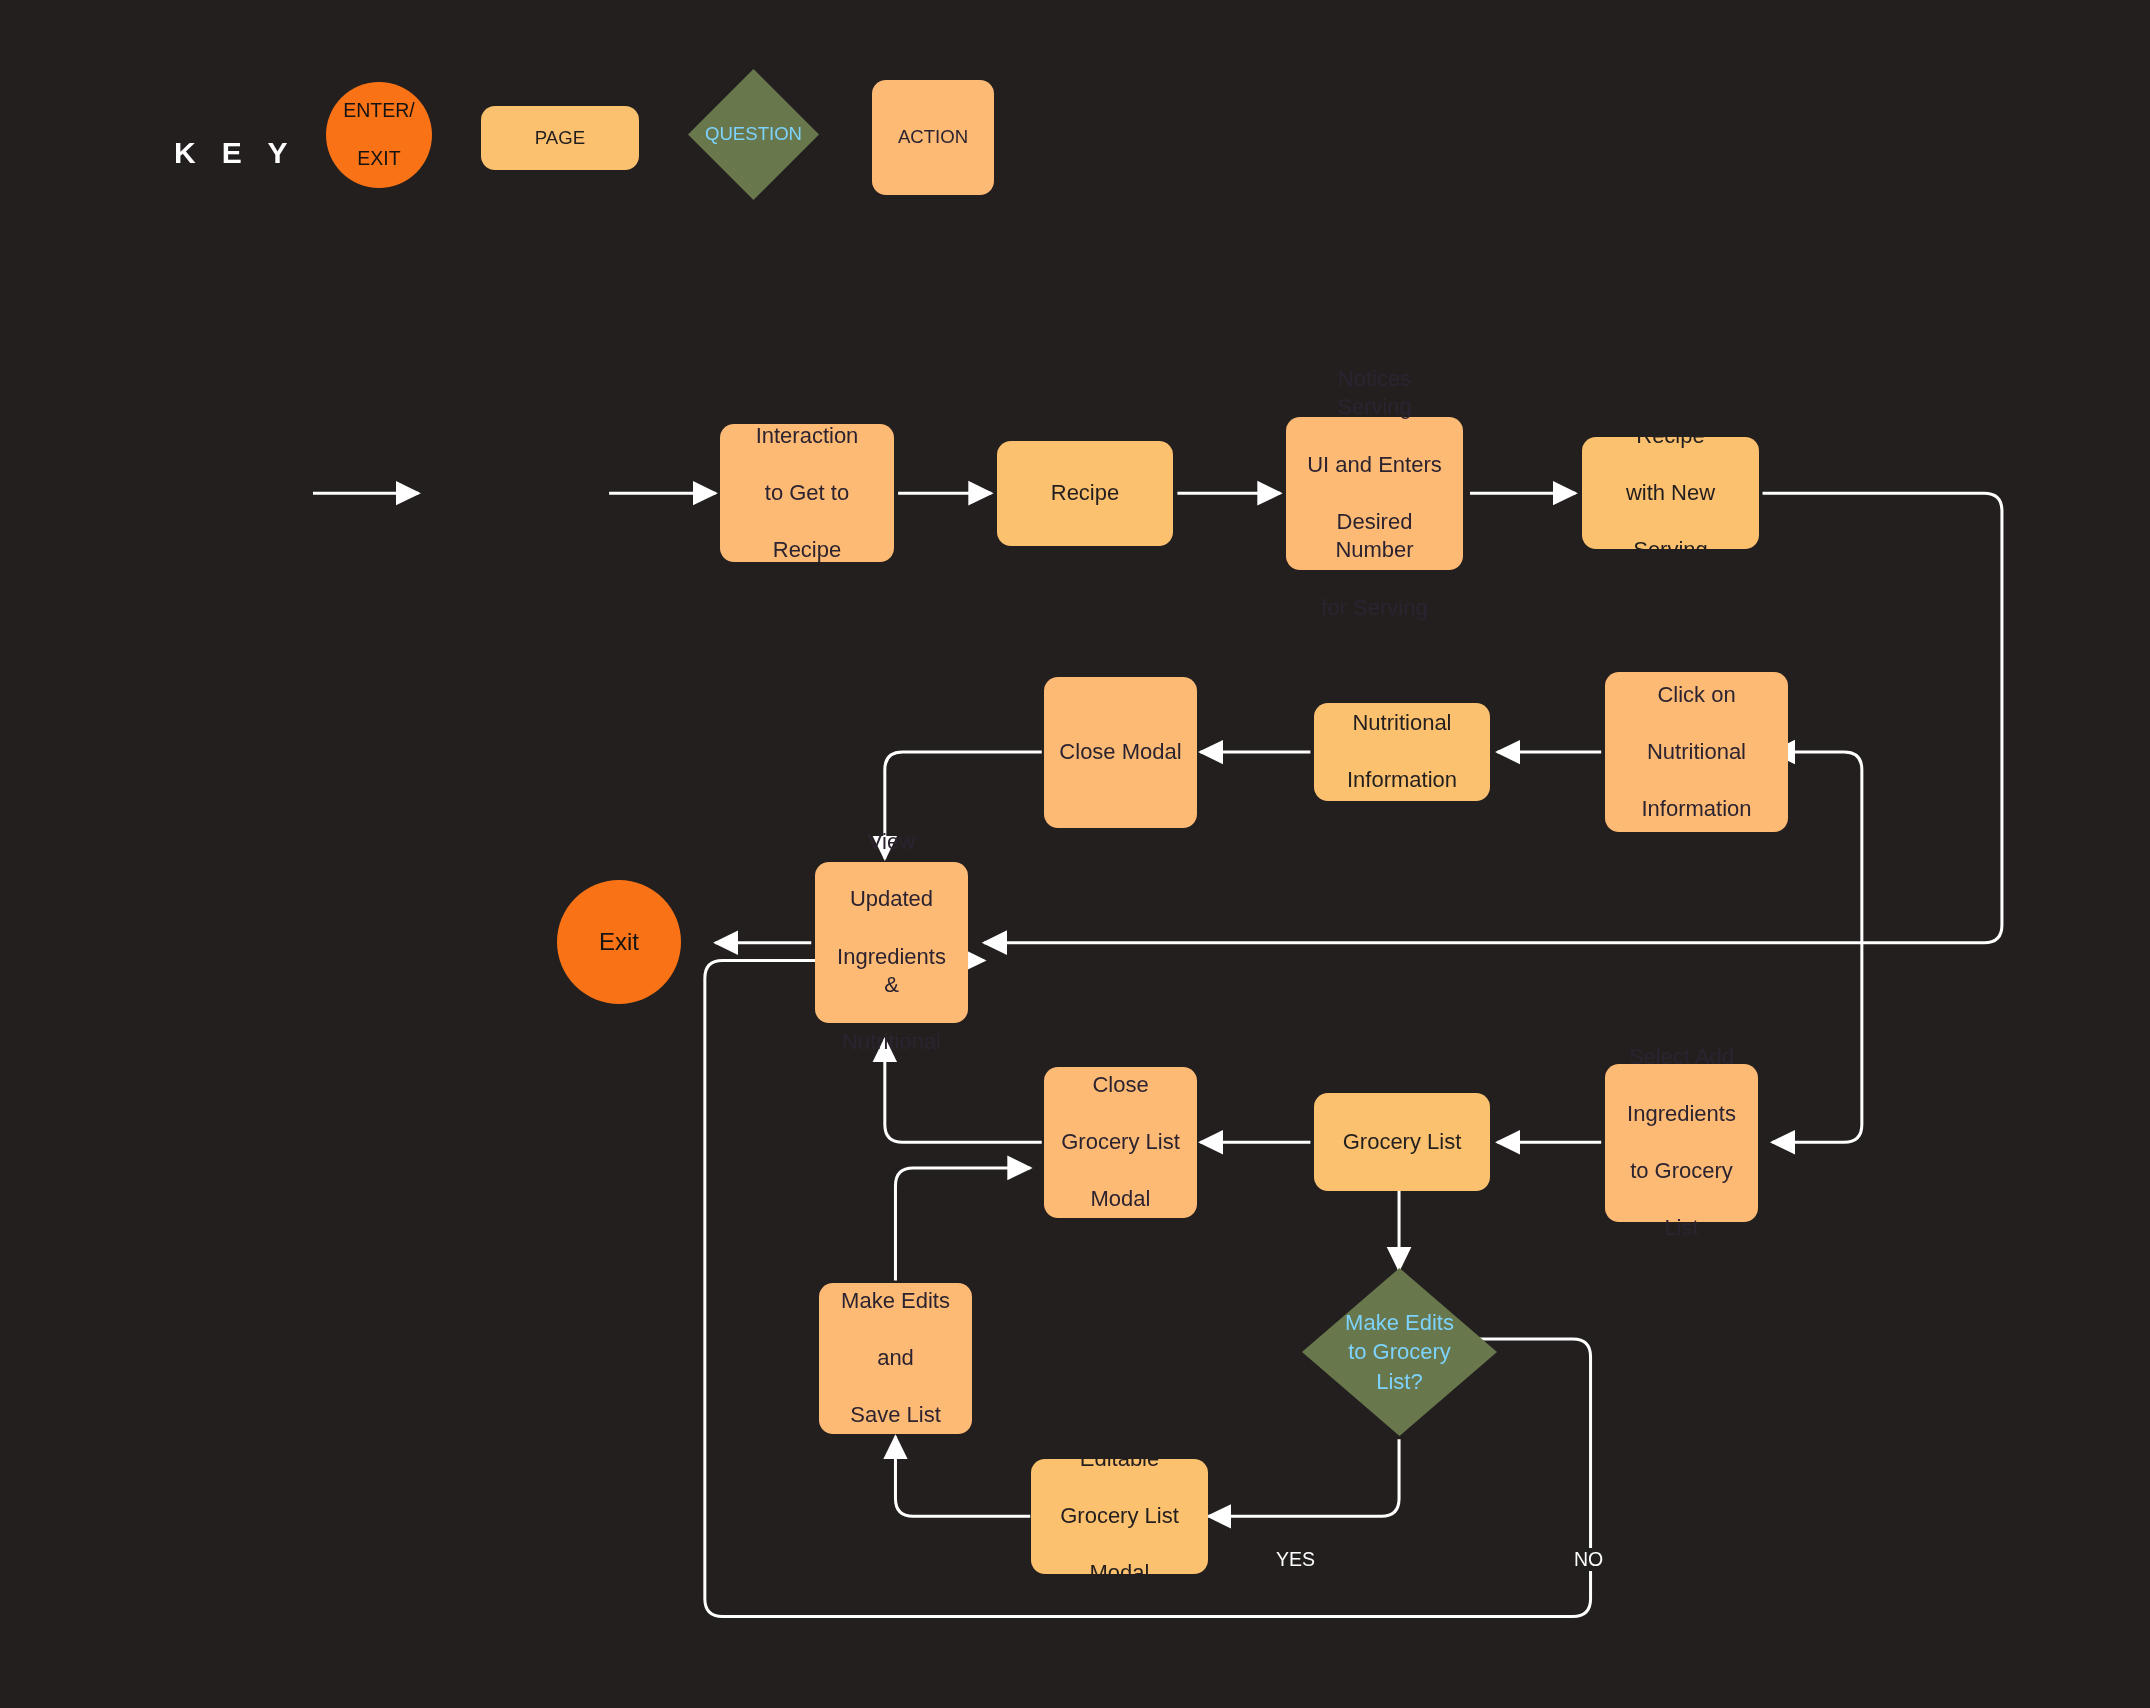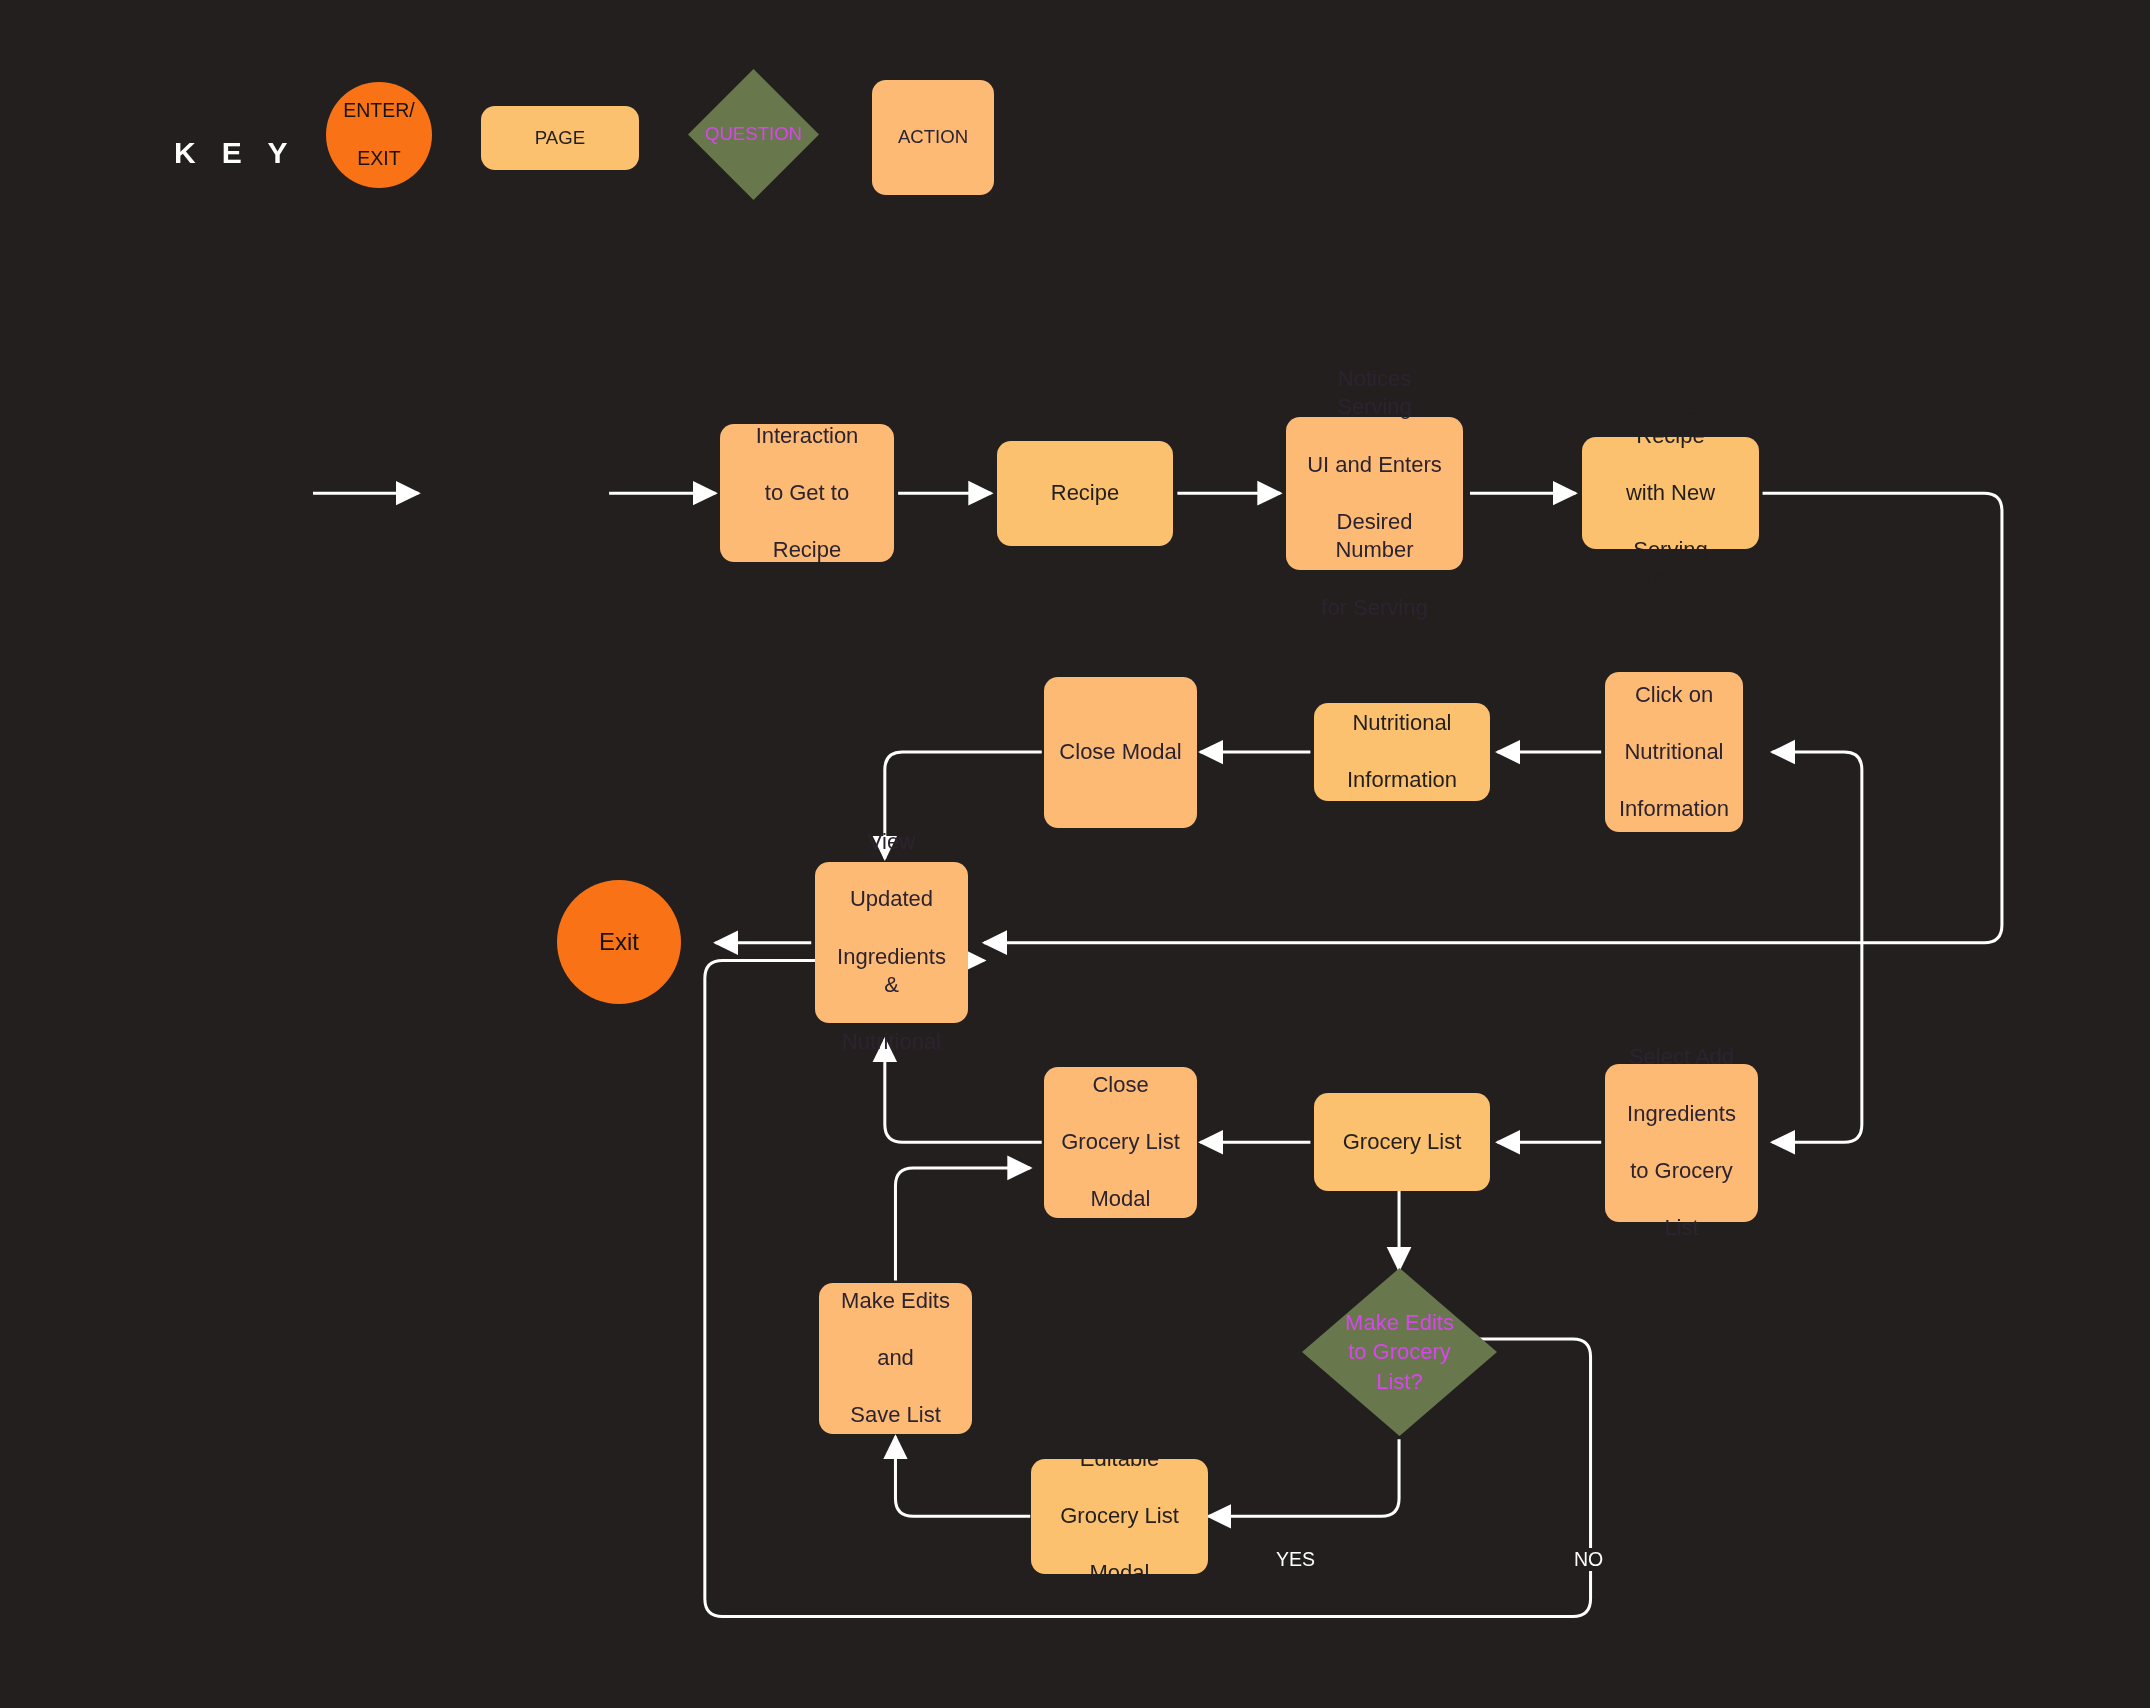--- a/index.html
+++ b/index.html
@@ -18,21 +18,21 @@
 
   .n-page   {background:#fbc16f;color:#231f1f;border-radius:14px;font-size:22px;}
   .n-action {background:#fdba74;color:#2c2330;border-radius:14px;font-size:22px;}
   .n-term   {background:#f97316;color:#141414;border-radius:50%;font-size:24px;}
 
   .diamond-wrap{position:absolute;}
   .diamond-wrap .dshape{position:absolute;left:0;top:0;width:100%;height:100%;
      background:#68774c;clip-path:polygon(50% 0,100% 50%,50% 100%,0 50%);}
   .diamond-wrap .dtext{position:absolute;left:0;top:0;width:100%;height:100%;
      display:flex;align-items:center;justify-content:center;text-align:center;
-     color:#d946ef;font-size:22px;line-height:1.32;}
+     color:#7dd3fc;font-size:22px;line-height:1.32;}
 
   
   #key{position:absolute;left:0;top:0;width:2150px;height:204px;}
   #key-title{position:absolute;left:174px;top:120px;color:#ffffff;
      font-size:30px;font-weight:bold;letter-spacing:8.9px;margin-top:16px;}
   .key-item{position:absolute;}
   .key-lbl{font-size:18.6px;}
 
   .edge-label{position:absolute;color:#ffffff;font-size:19.5px;
      background:#231f1f;padding:0 8px;white-space:nowrap;margin-top:44px;}
@@ -120,21 +120,21 @@
   </div>
 
   <div class="node n-action" style="left:1286px;top:417px;width:177px;height:153px;">
     <span><span>Notices Serving</span><br><span>UI and Enters</span><br><span>Desired Number</span><br><span>for Serving</span></span>
   </div>
 
   <div class="node n-page" style="left:1582px;top:437px;width:177px;height:112px;">
     <span><span>Updated Recipe</span><br><span>with New</span><br><span>Serving Amount</span></span>
   </div>
 
-  <div class="node n-action" style="left:1605px;top:672px;width:138px;height:160px;">
+  <div class="node n-action" style="left:1605px;top:672px;width:183px;height:160px;">
     <span><span>Click on</span><br><span>Nutritional</span><br><span>Information</span></span>
   </div>
 
   <div class="node n-page" style="left:1314px;top:703px;width:176px;height:98px;">
     <span><span>Nutritional</span><br><span>Information</span></span>
   </div>
 
   <div class="node n-action" style="left:1044px;top:677px;width:153px;height:151px;">
     <span>Close Modal</span>
   </div>

